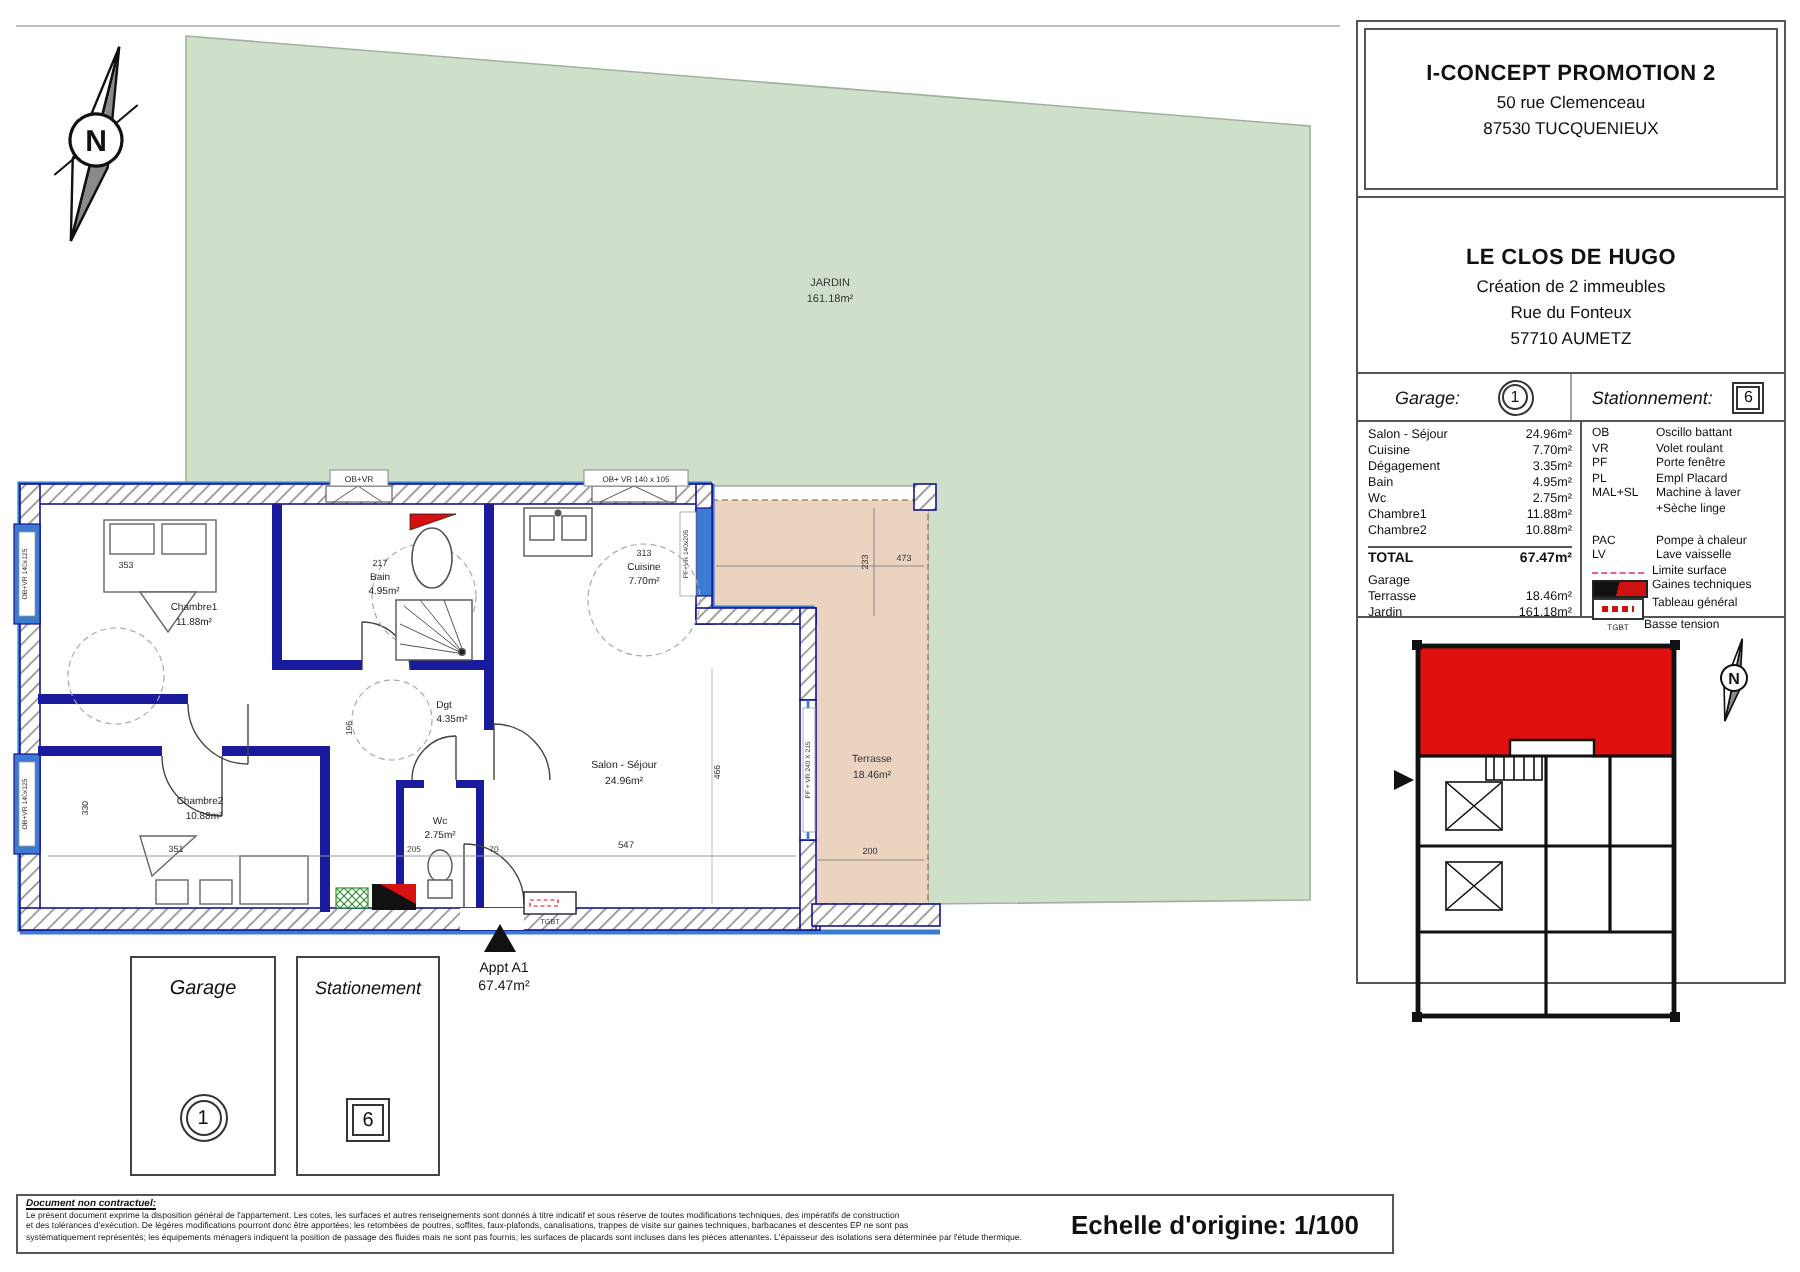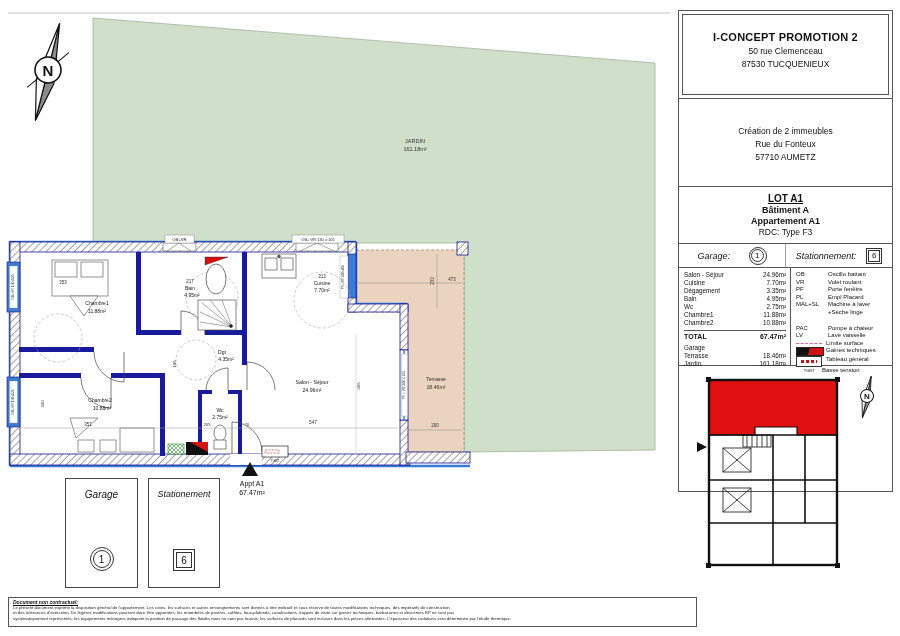--- a/index.html
+++ b/index.html
@@ -297,31 +297,26 @@
 
     <div class="sec" id="sec-promoter">
       <div class="inner">
         <div class="co-name">I-CONCEPT PROMOTION 2</div>
         <div class="co-line">50 rue Clemenceau</div>
         <div class="co-line">87530 TUCQUENIEUX</div>
       </div>
     </div>
 
     <div class="sec" id="sec-project">
+      <div class="co-name">LE CLOS DE HUGO</div>
       <div class="co-line">Création de 2 immeubles</div>
       <div class="co-line">Rue du Fonteux</div>
       <div class="co-line">57710 AUMETZ</div>
     </div>
 
-    <div class="sec" id="sec-lot">
-      <div class="lot-title">LOT A1</div>
-      <div class="lot-b">Bâtiment A</div>
-      <div class="lot-b">Appartement A1</div>
-      <div class="lot-t">RDC: Type F3</div>
-    </div>
 
     <div class="sec" id="sec-parking">
       <div class="pcell left">
         <span>Garage:</span>
         <span class="circ-o">
             <span class="circ-i">1</span>
           </span>
       </div>
       <div class="pcell">
         <span>Stationnement:</span>
@@ -477,15 +472,16 @@
     </div>
   </div>
 
   <div id="footer">
     <div id="disc">
       <div class="disc-title">Document non contractuel:</div>
       <div class="disc-line">Le présent document exprime la disposition général de l'appartement. Les cotes, les surfaces et autres renseignements sont donnés à titre indicatif et sous réserve de toutes modifications techniques, des impératifs de construction</div>
       <div class="disc-line">et des tolérances d'exécution. De légères modifications pourront donc être apportées; les retombées de poutres, soffites, faux-plafonds, canalisations, trappes de visite sur gaines techniques, barbacanes et descentes EP ne sont pas</div>
       <div class="disc-line">systématiquement représentés; les équipements ménagers indiquent la position de passage des fluides mais ne sont pas fournis; les surfaces de placards sont incluses dans les pièces attenantes. L'épaisseur des isolations sera déterminée par l'étude thermique.</div>
     </div>
+    <div id="scale">Echelle d'origine: 1/100</div>
   </div>
 
 </div>
 
 </body></html>

